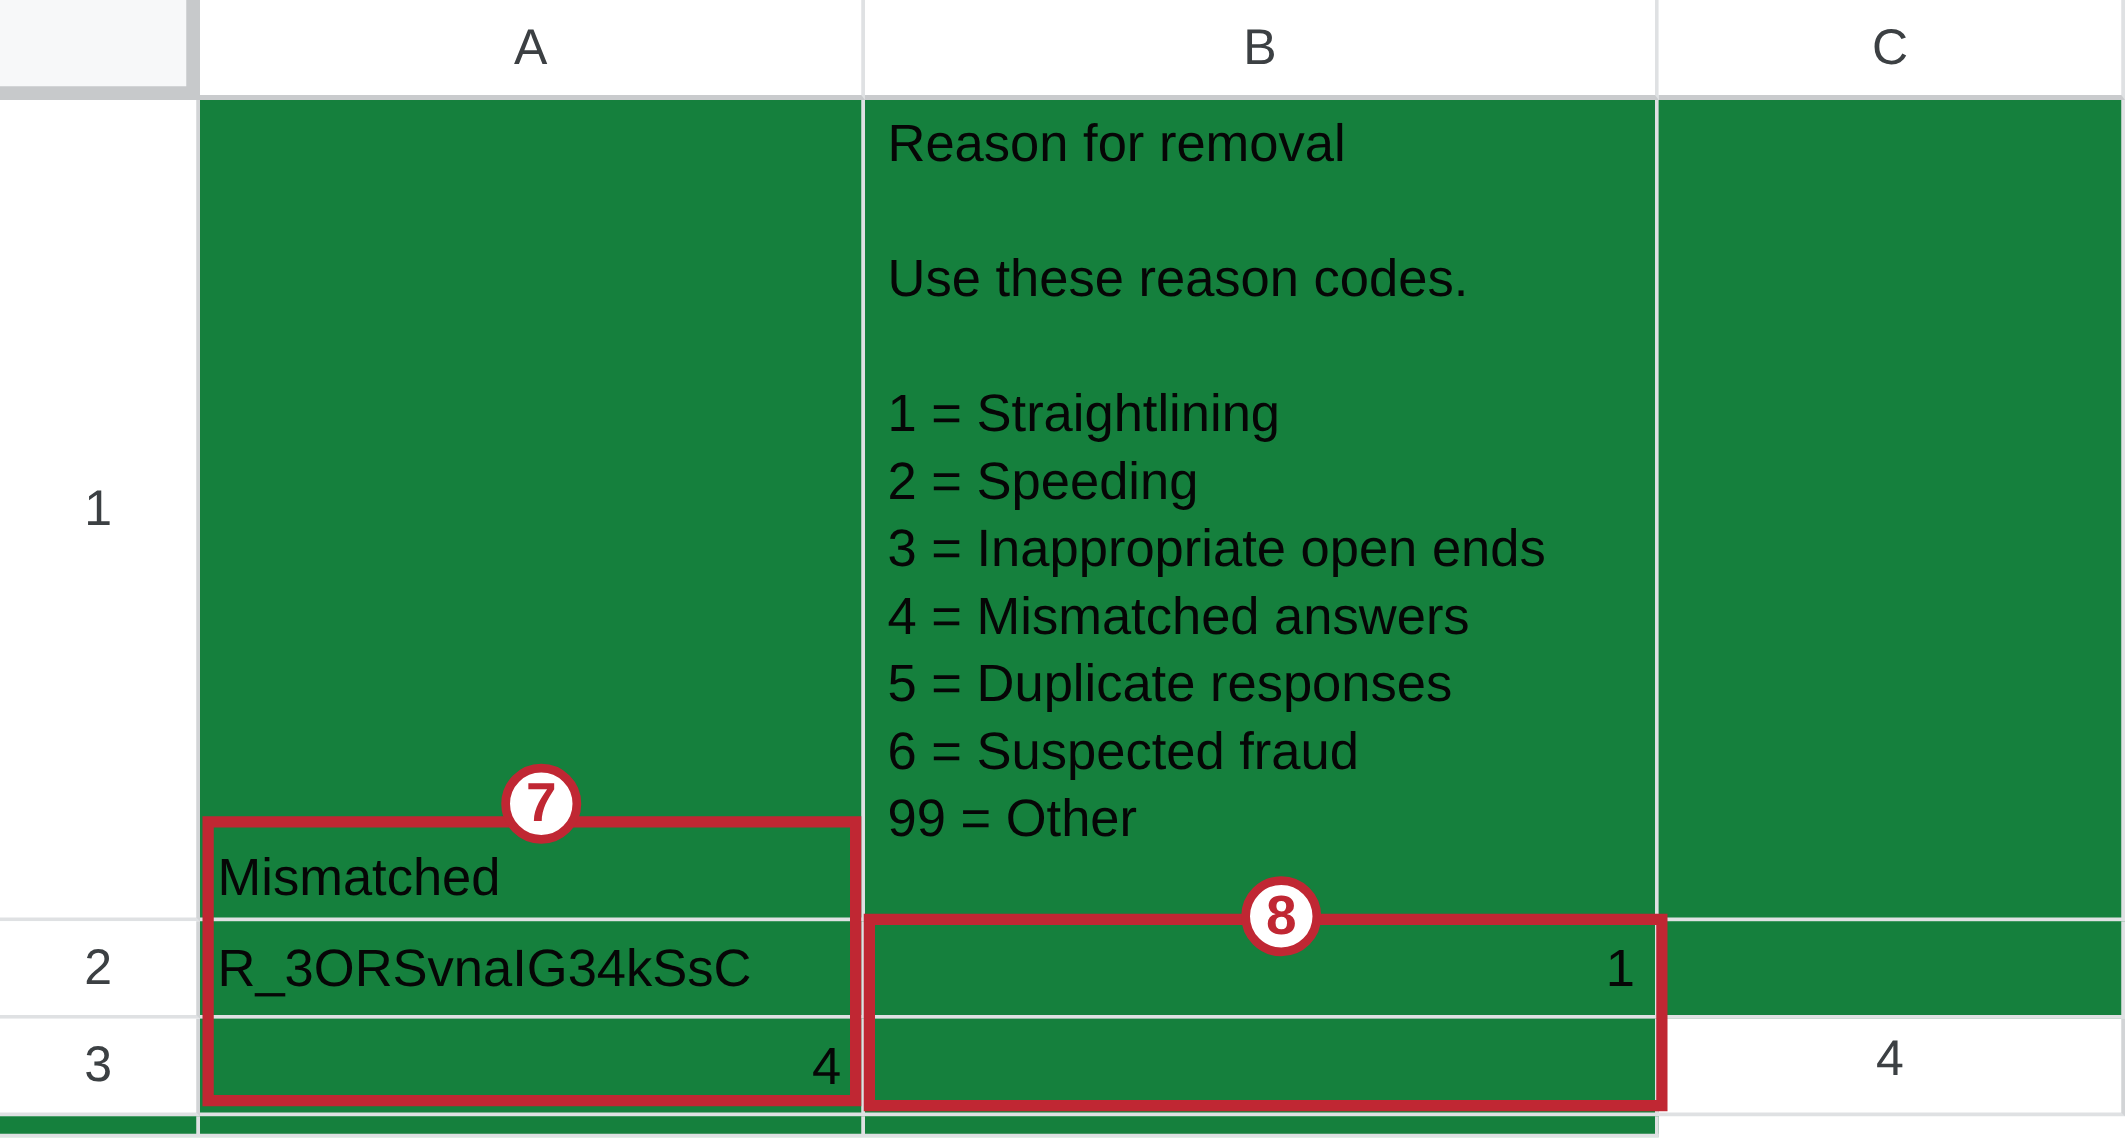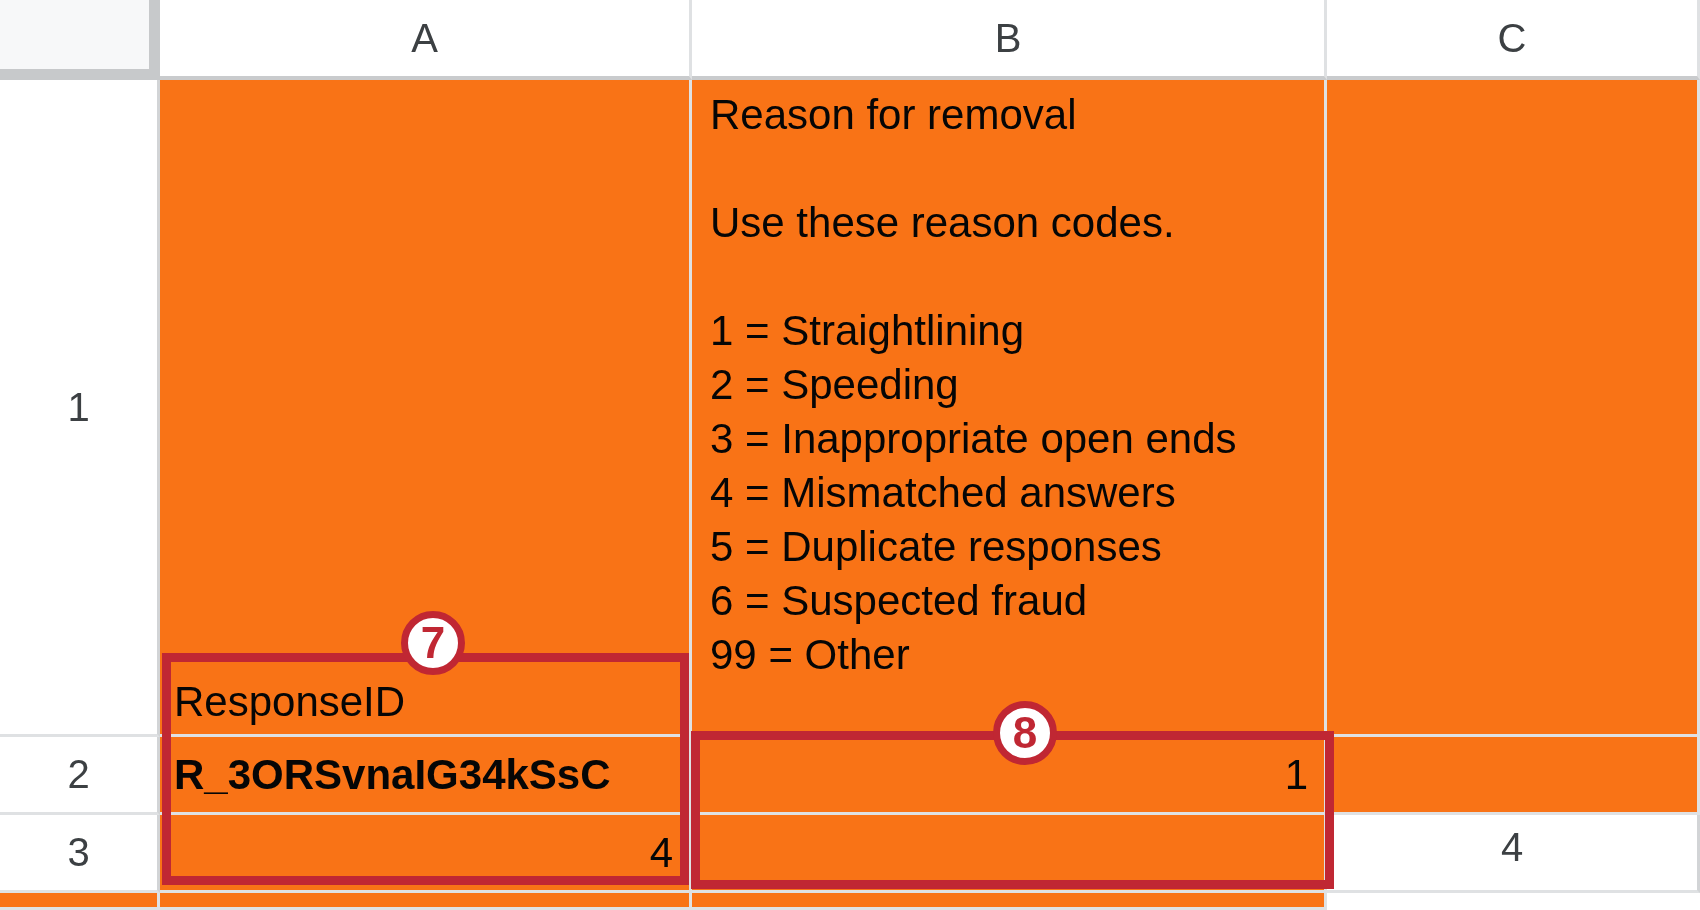--- a/index.html
+++ b/index.html
@@ -63,32 +63,31 @@
   }
   .rh-clip .digit { position: relative; top: 12px; line-height: 40px; }
 
   
   .cell {
     border-right: 3px solid var(--line);
     border-bottom: 3px solid var(--line);
     font-size: 42px;
     color: var(--cell-text);
     overflow: hidden;
-    background: #f97316;
+    background: #15803d;
   }
   .bottom-left {
     display: flex;
     align-items: flex-end;
     padding: 0 8px 8px 14px;
   }
   .mid-left {
     display: flex;
     align-items: center;
     padding-left: 14px;
-    font-weight: bold;
   }
   .mid-right {
     display: flex;
     align-items: center;
     justify-content: flex-end;
     padding-right: 16px;
   }
   .multiline {
     white-space: pre-line;
     line-height: 54px;
@@ -127,21 +126,21 @@
 
 <div class="sheet">
   <div class="grid">
 
     <div class="ch corner"></div>
     <div class="ch">A</div>
     <div class="ch">B</div>
     <div class="ch">C</div>
 
     <div class="rh">1</div>
-    <div class="cell bottom-left">ResponseID</div>
+    <div class="cell bottom-left">Mismatched</div>
     <div class="cell multiline">Reason for removal
 
 Use these reason codes.
 
 1 = Straightlining
 2 = Speeding
 3 = Inappropriate open ends
 4 = Mismatched answers
 5 = Duplicate responses
 6 = Suspected fraud

